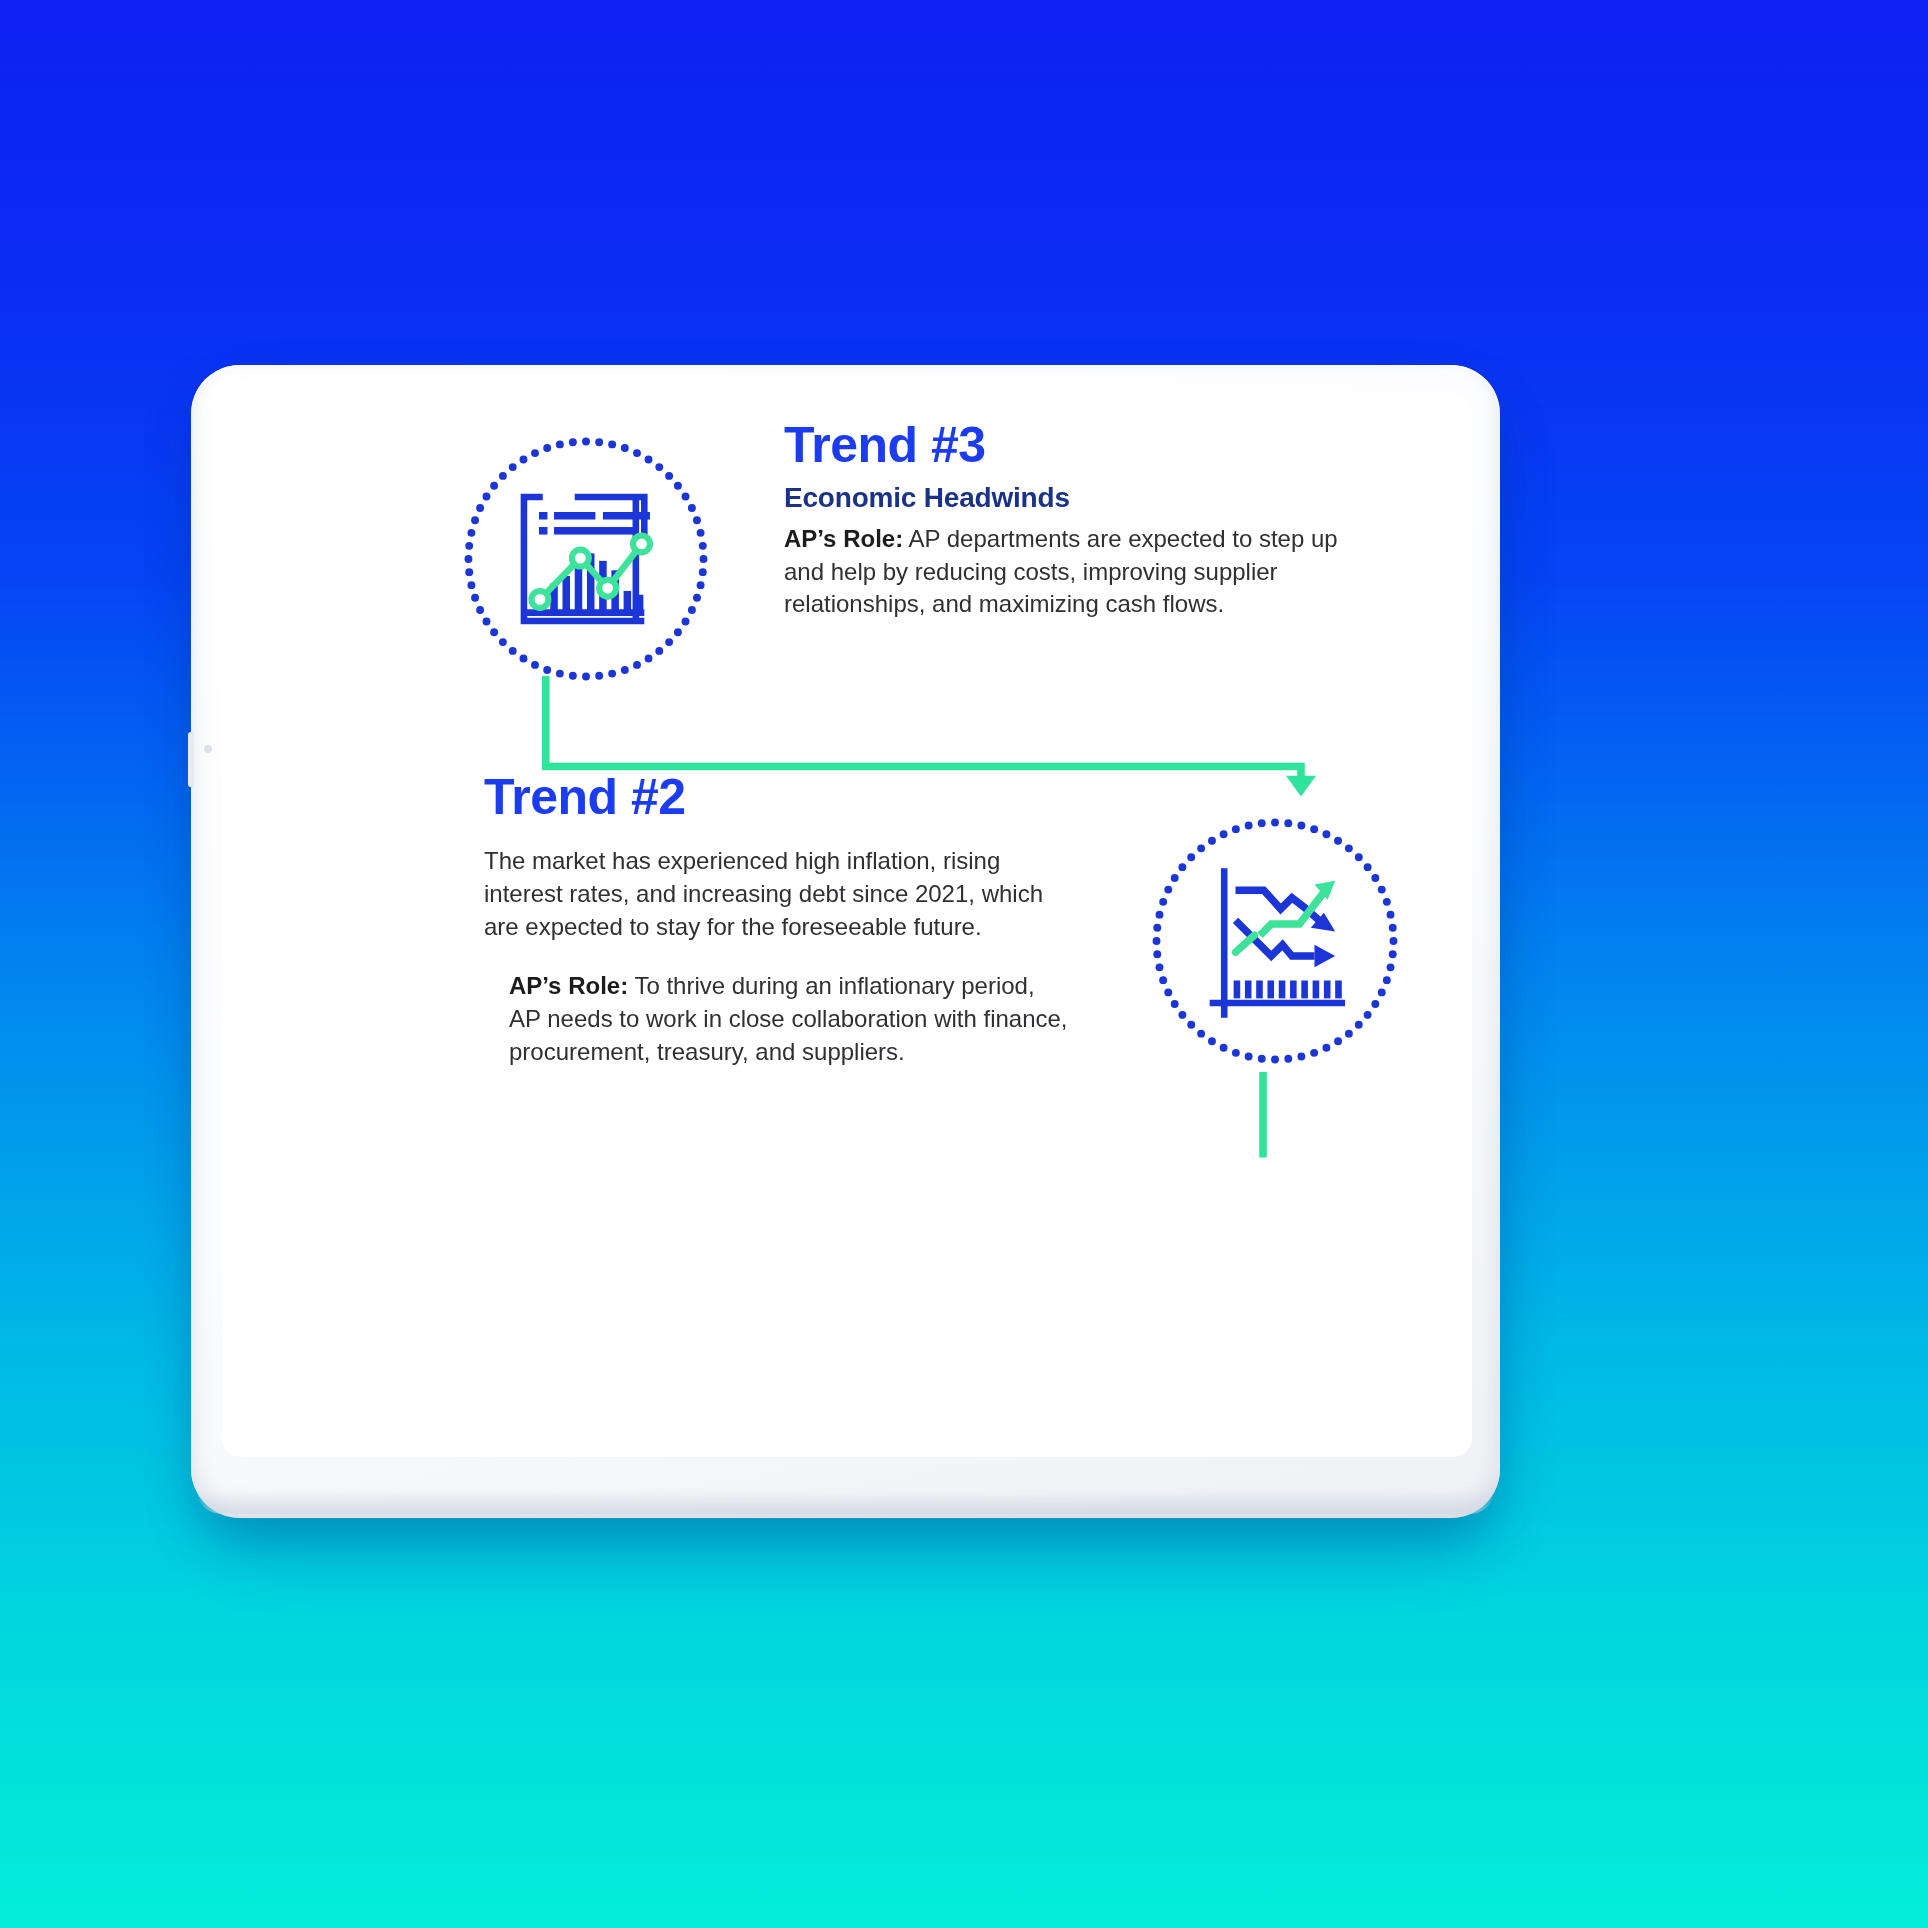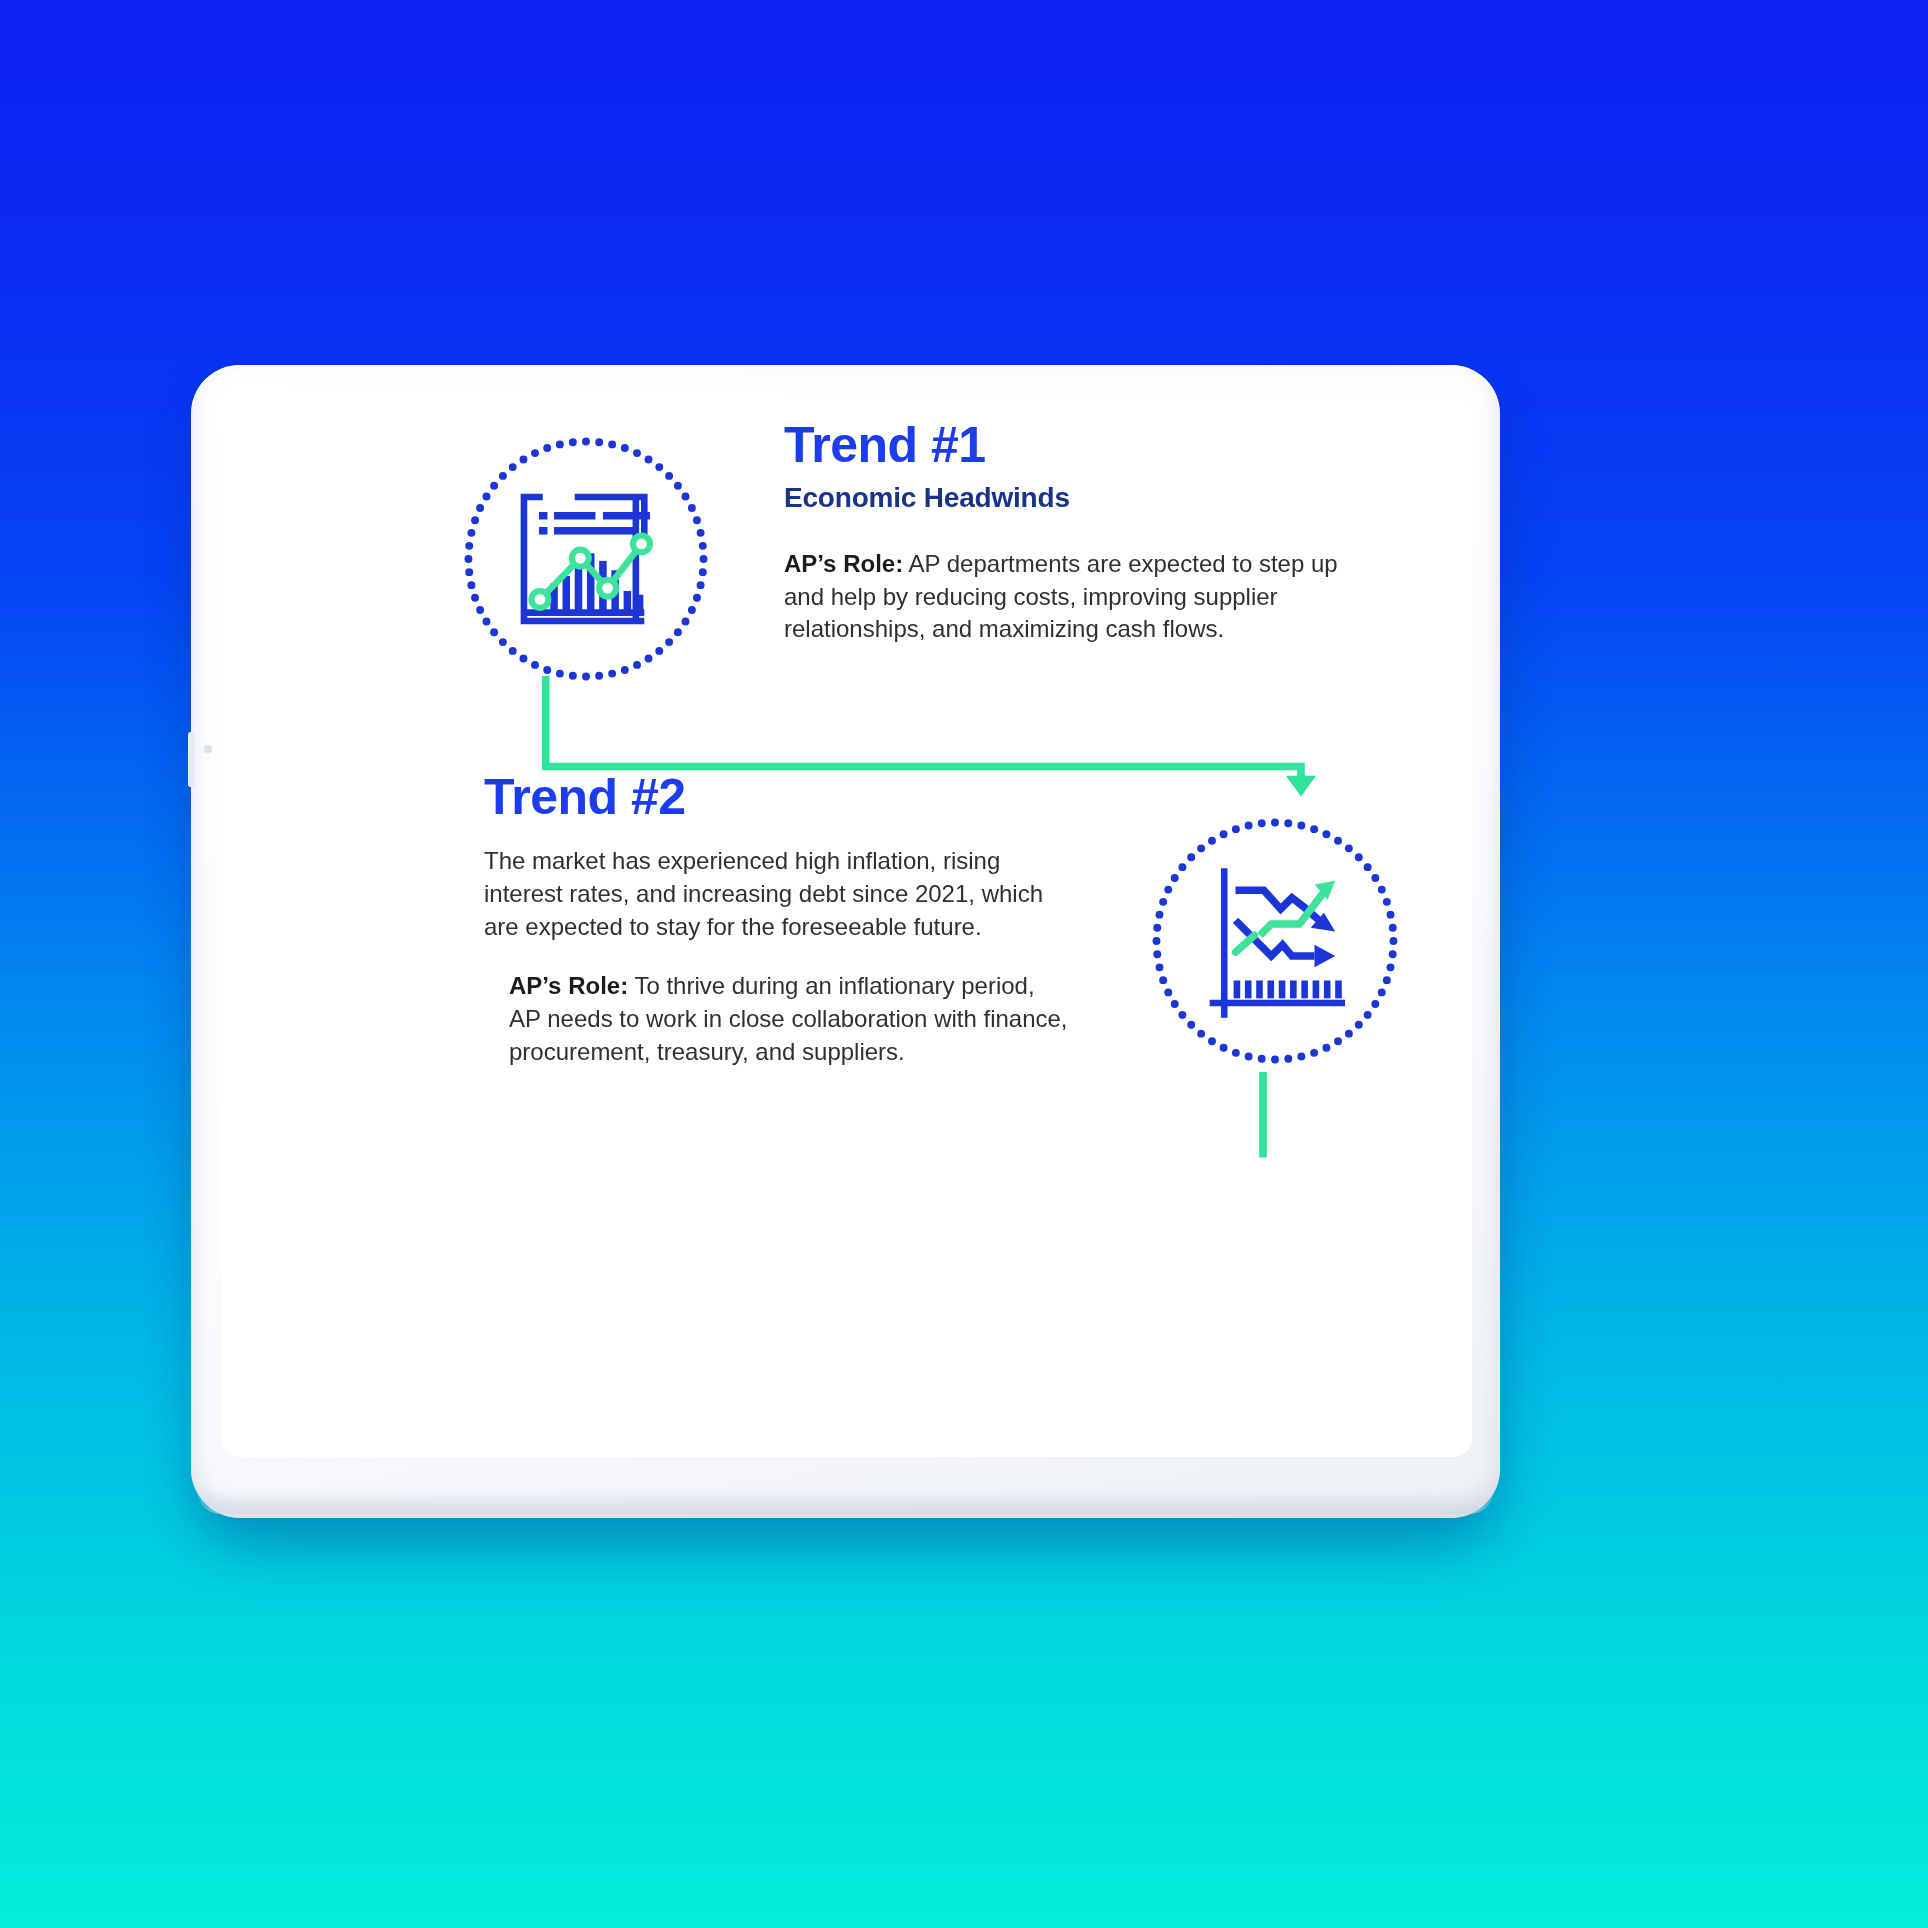--- a/index.html
+++ b/index.html
@@ -136,21 +136,21 @@
   }
 
   #trend1-block {
     position: absolute;
     left: 562px;
     top: 25.4px;
     width: 565px;
   }
   #trend1-block .trend-sub { margin-top: 11px; }
   #trend1-block .p1 { margin-top: 20px; }
-  #trend1-block .p2 { margin-top: 34px; }
+  #trend1-block .p2 { margin-top: 9px; }
 
   #trend2-block {
     position: absolute;
     left: 262px;
     top: 377px;
     width: 584px;
   }
   #trend2-block .trend-sub { margin-top: 21.7px; }
   #trend2-block .p1 { margin-top: 21.7px; }
   #trend2-block .p2 { margin-top: 26px; margin-left: 25px; }
@@ -296,21 +296,21 @@
             <g fill="#ffffff" stroke="#3de39a" stroke-width="6.5">
               <circle cx="85" cy="177" r="9"></circle>
               <circle cx="128" cy="133" r="9"></circle>
               <circle cx="157" cy="165" r="9"></circle>
               <circle cx="193" cy="118" r="9"></circle>
             </g>
           </svg>
         </div>
 
         <div id="trend1-block">
-          <div class="trend-heading">Trend #1</div>
+          <div class="trend-heading">Trend #3</div>
           <div class="trend-sub">Economic Headwinds</div>
           <p class="trend-para p2">
             <b>AP’s Role:</b><span> AP departments are expected to step up and help by reducing costs, improving supplier relationships, and maximizing cash flows.</span>
           </p>
         </div>
 
         <div id="connector-1">
           <svg viewBox="0 0 840 135" xmlns="http://www.w3.org/2000/svg">
             <path d="M4 4 L4 96 L806 96 L806 110" fill="none" stroke="#2fe39b" stroke-width="8" stroke-linecap="square"></path>
             <path d="M806 128 L790 106 L822 106 Z" fill="#2fe39b"></path>

